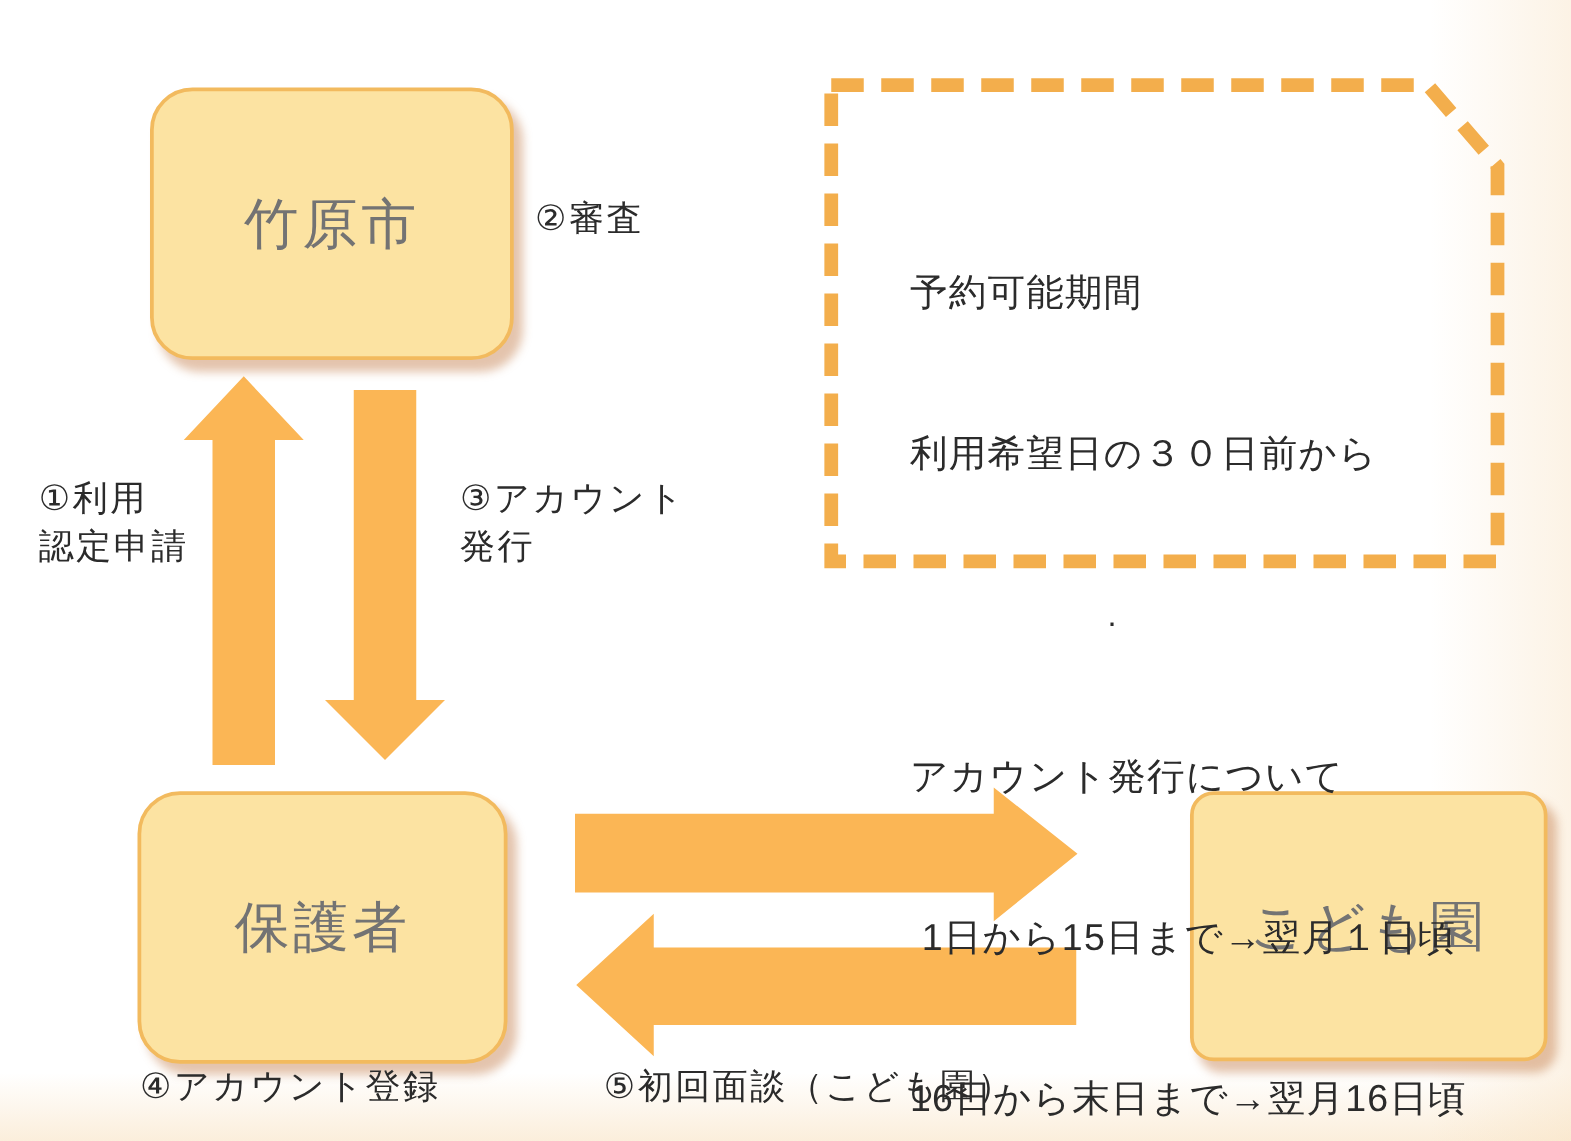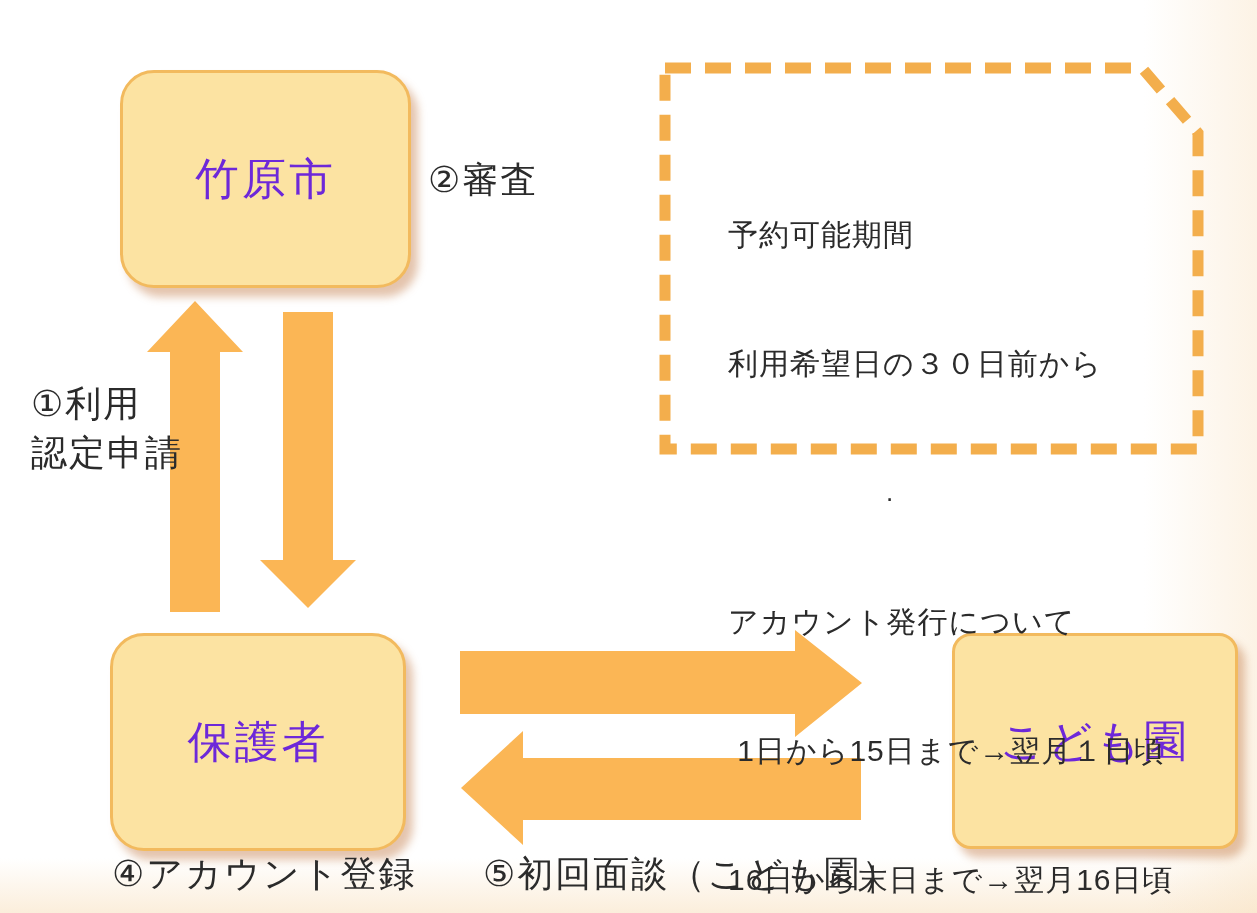--- a/index.html
+++ b/index.html
@@ -16,28 +16,28 @@
   }
   svg.overlay{position:absolute;left:0;top:0;width:1257px;height:913px;}
   .note-outline{fill:none;stroke-width:11;stroke-dasharray:26 14;}
   .node{
     position:absolute;
     background:#FCE3A2;
     border:3px solid #F2BA5E;
     border-radius:34px;
     box-shadow:7px 9px 8px rgba(187,108,49,0.40);
     display:flex;align-items:center;justify-content:center;
-    font-size:44px;letter-spacing:3px;font-weight:400;color:#6d28d9;
+    font-size:44px;letter-spacing:3px;font-weight:400;color:#737373;
   }
   #node-takehara{left:120px;top:70px;width:285px;height:212px;}
   #node-hogosha{left:110px;top:633px;width:290px;height:212px;align-items:center;}
   #node-kodomoen{left:952px;top:633px;width:280px;height:210px;border-radius:19px;}
   .step-label{
     position:absolute;
-    font-size:36px;letter-spacing:2px;line-height:1.36;
+    font-size:28px;letter-spacing:2px;line-height:1.36;
     white-space:pre-line;color:#2b2b2b;
   }
   #label-1{left:31px;top:380px;}
   #label-2{left:428px;top:156px;}
   #label-3{left:368px;top:380px;}
   #label-4{left:112px;top:850px;}
   #label-5-6{left:413px;top:581px;}
   #label-5b{left:483px;top:850px;}
   .note-text{
     position:absolute;left:695px;top:127px;
@@ -68,20 +68,22 @@
     <span>保護者</span>
   </div>
 
   <div class="node" id="node-kodomoen">
     <span>こども園</span>
   </div>
 
   <div class="step-label" id="label-1">①利用
 認定申請</div>
   <div class="step-label" id="label-2">②審査</div>
+  <div class="step-label" id="label-3">③アカウント
+発行</div>
   <div class="step-label" id="label-4">④アカウント登録</div>
   <div class="step-label" id="label-5b">⑤初回面談（こども園）</div>
 
   <div class="note-text">
     <div class="note-line">予約可能期間</div>
     <div class="note-line">利用希望日の３０日前から</div>
     <div class="note-line dot-line">.</div>
     <div class="note-line">アカウント発行について</div>
     <div class="note-line"> 1日から15日まで→翌月１日頃</div>
     <div class="note-line">16日から末日まで→翌月16日頃</div>

